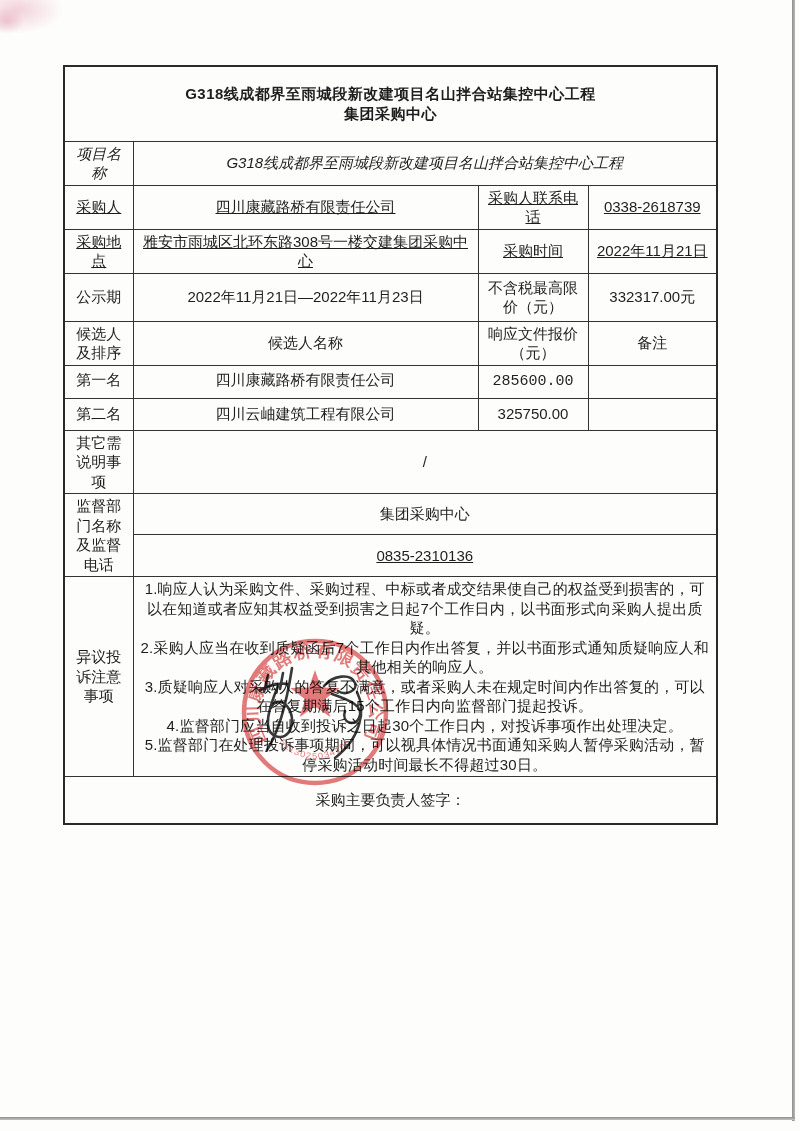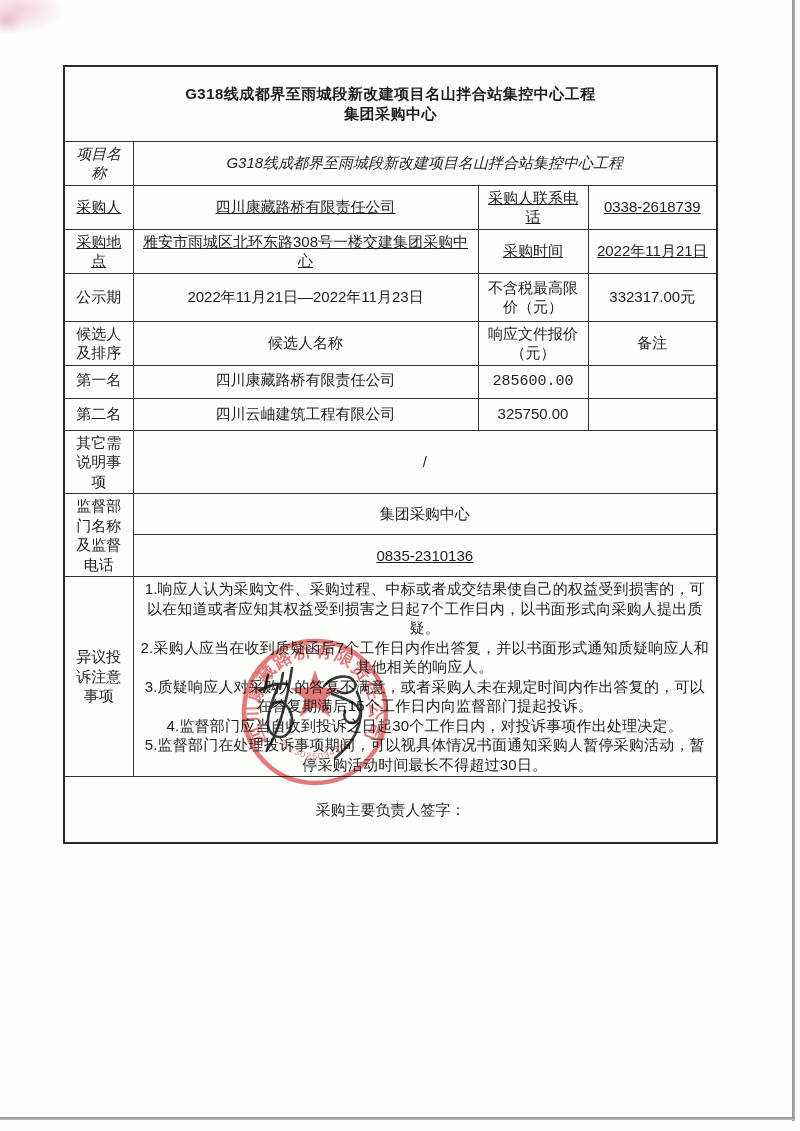--- a/index.html
+++ b/index.html
@@ -33,21 +33,21 @@
   table.doc td{
     border:1.5px solid #333;
     padding:2px 5px;
     font-size:15px;line-height:1.3;
     text-align:center;vertical-align:middle;
     word-break:break-all;
   }
   .r-title{height:75px;}
   .r2{height:41px;font-style:italic;} .r3{height:35px;text-decoration:underline;} .r4{height:40px;text-decoration:underline;} .r5{height:48px;}
   .r6{height:37px;} .r7{height:33px;font-family:Liberation Mono, monospace;} .r8{height:32px;} .r9{height:36px;padding-left:44px;}
-  .r10a{height:30px;} .r10b{height:31px;text-decoration:underline;} .r11{height:182px;} .r12{height:66px;}
+  .r10a{height:30px;} .r10b{height:31px;text-decoration:underline;} .r11{height:182px;} .r12{height:47px;}
   .title-cell{font-weight:bold;font-size:20px;line-height:1.55;letter-spacing:.5px;}
   .label{line-height:1.3;padding:2px 2px;}
   .smallhead{font-size:14px;padding:2px 1px;line-height:1.3;}
   .notes-cell{
     text-align:left;padding:6px 10px 4px 10px;
     font-size:14.6px;line-height:1.44;letter-spacing:.2px;
   }
   .sign-cell{text-align:left;padding-left:10px;font-size:15px;}
   .stamp-svg{position:absolute;left:235px;top:634px;width:160px;height:160px;opacity:.8;mix-blend-mode:multiply;}
   .sig-svg{position:absolute;left:238px;top:648px;width:175px;height:118px;mix-blend-mode:multiply;}

